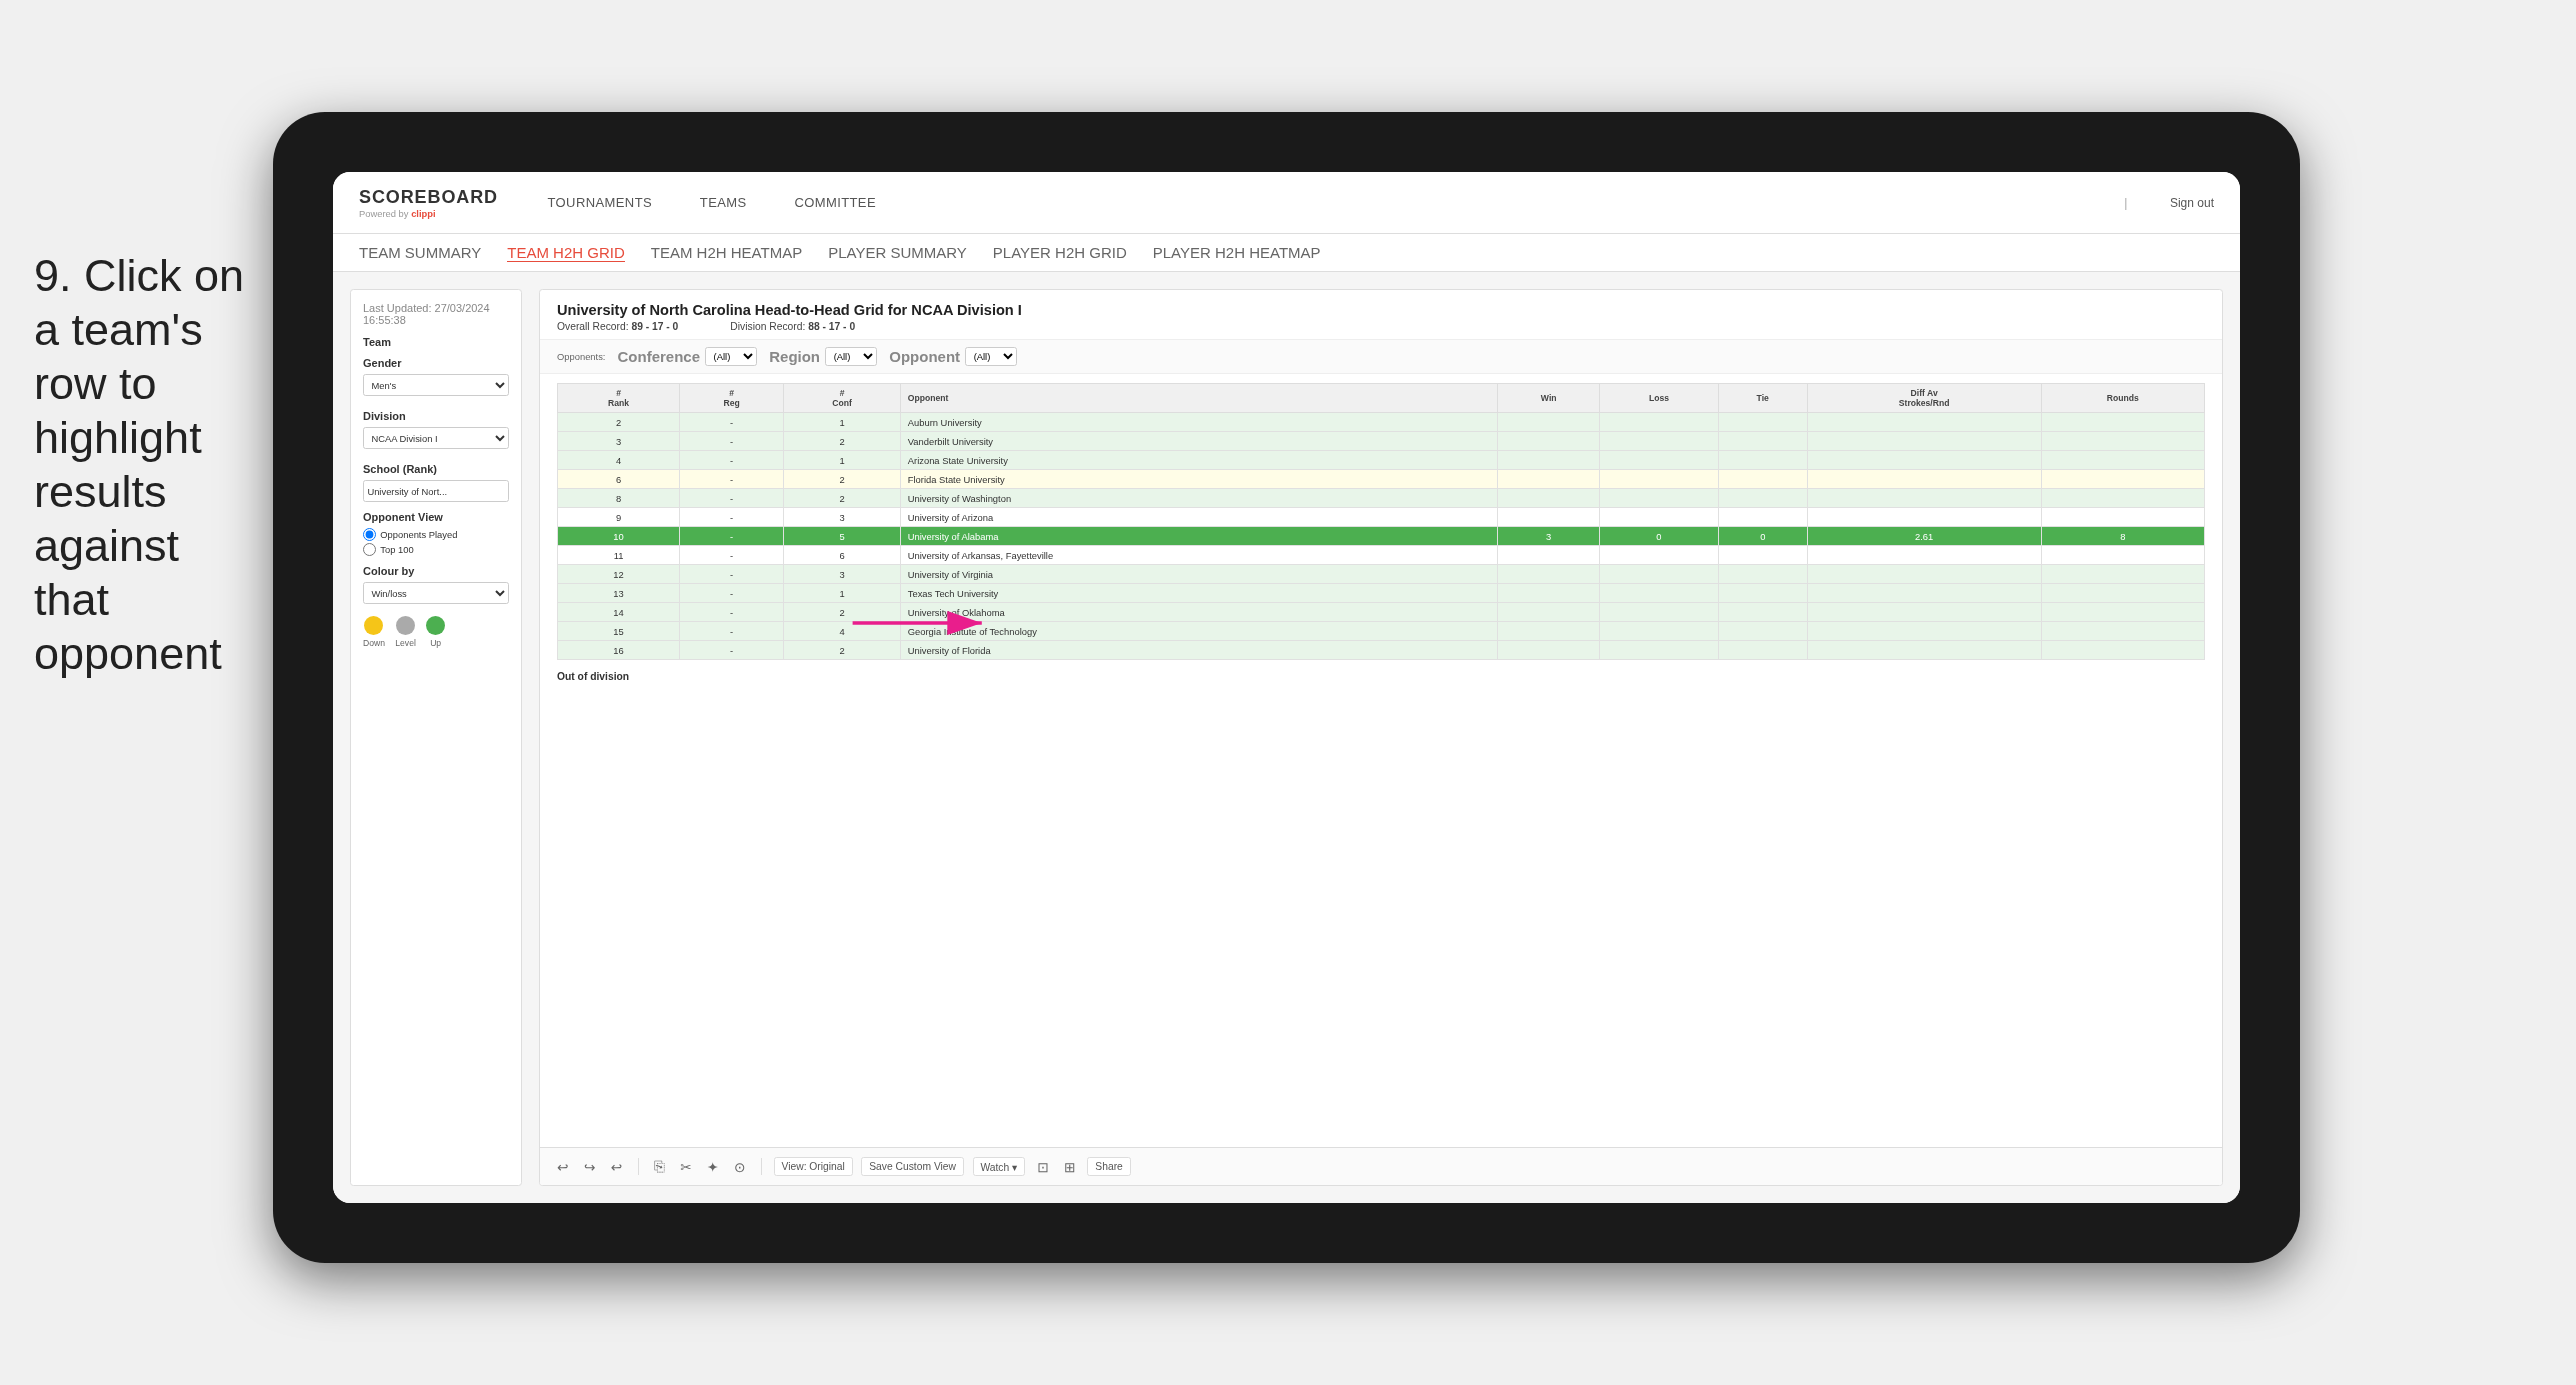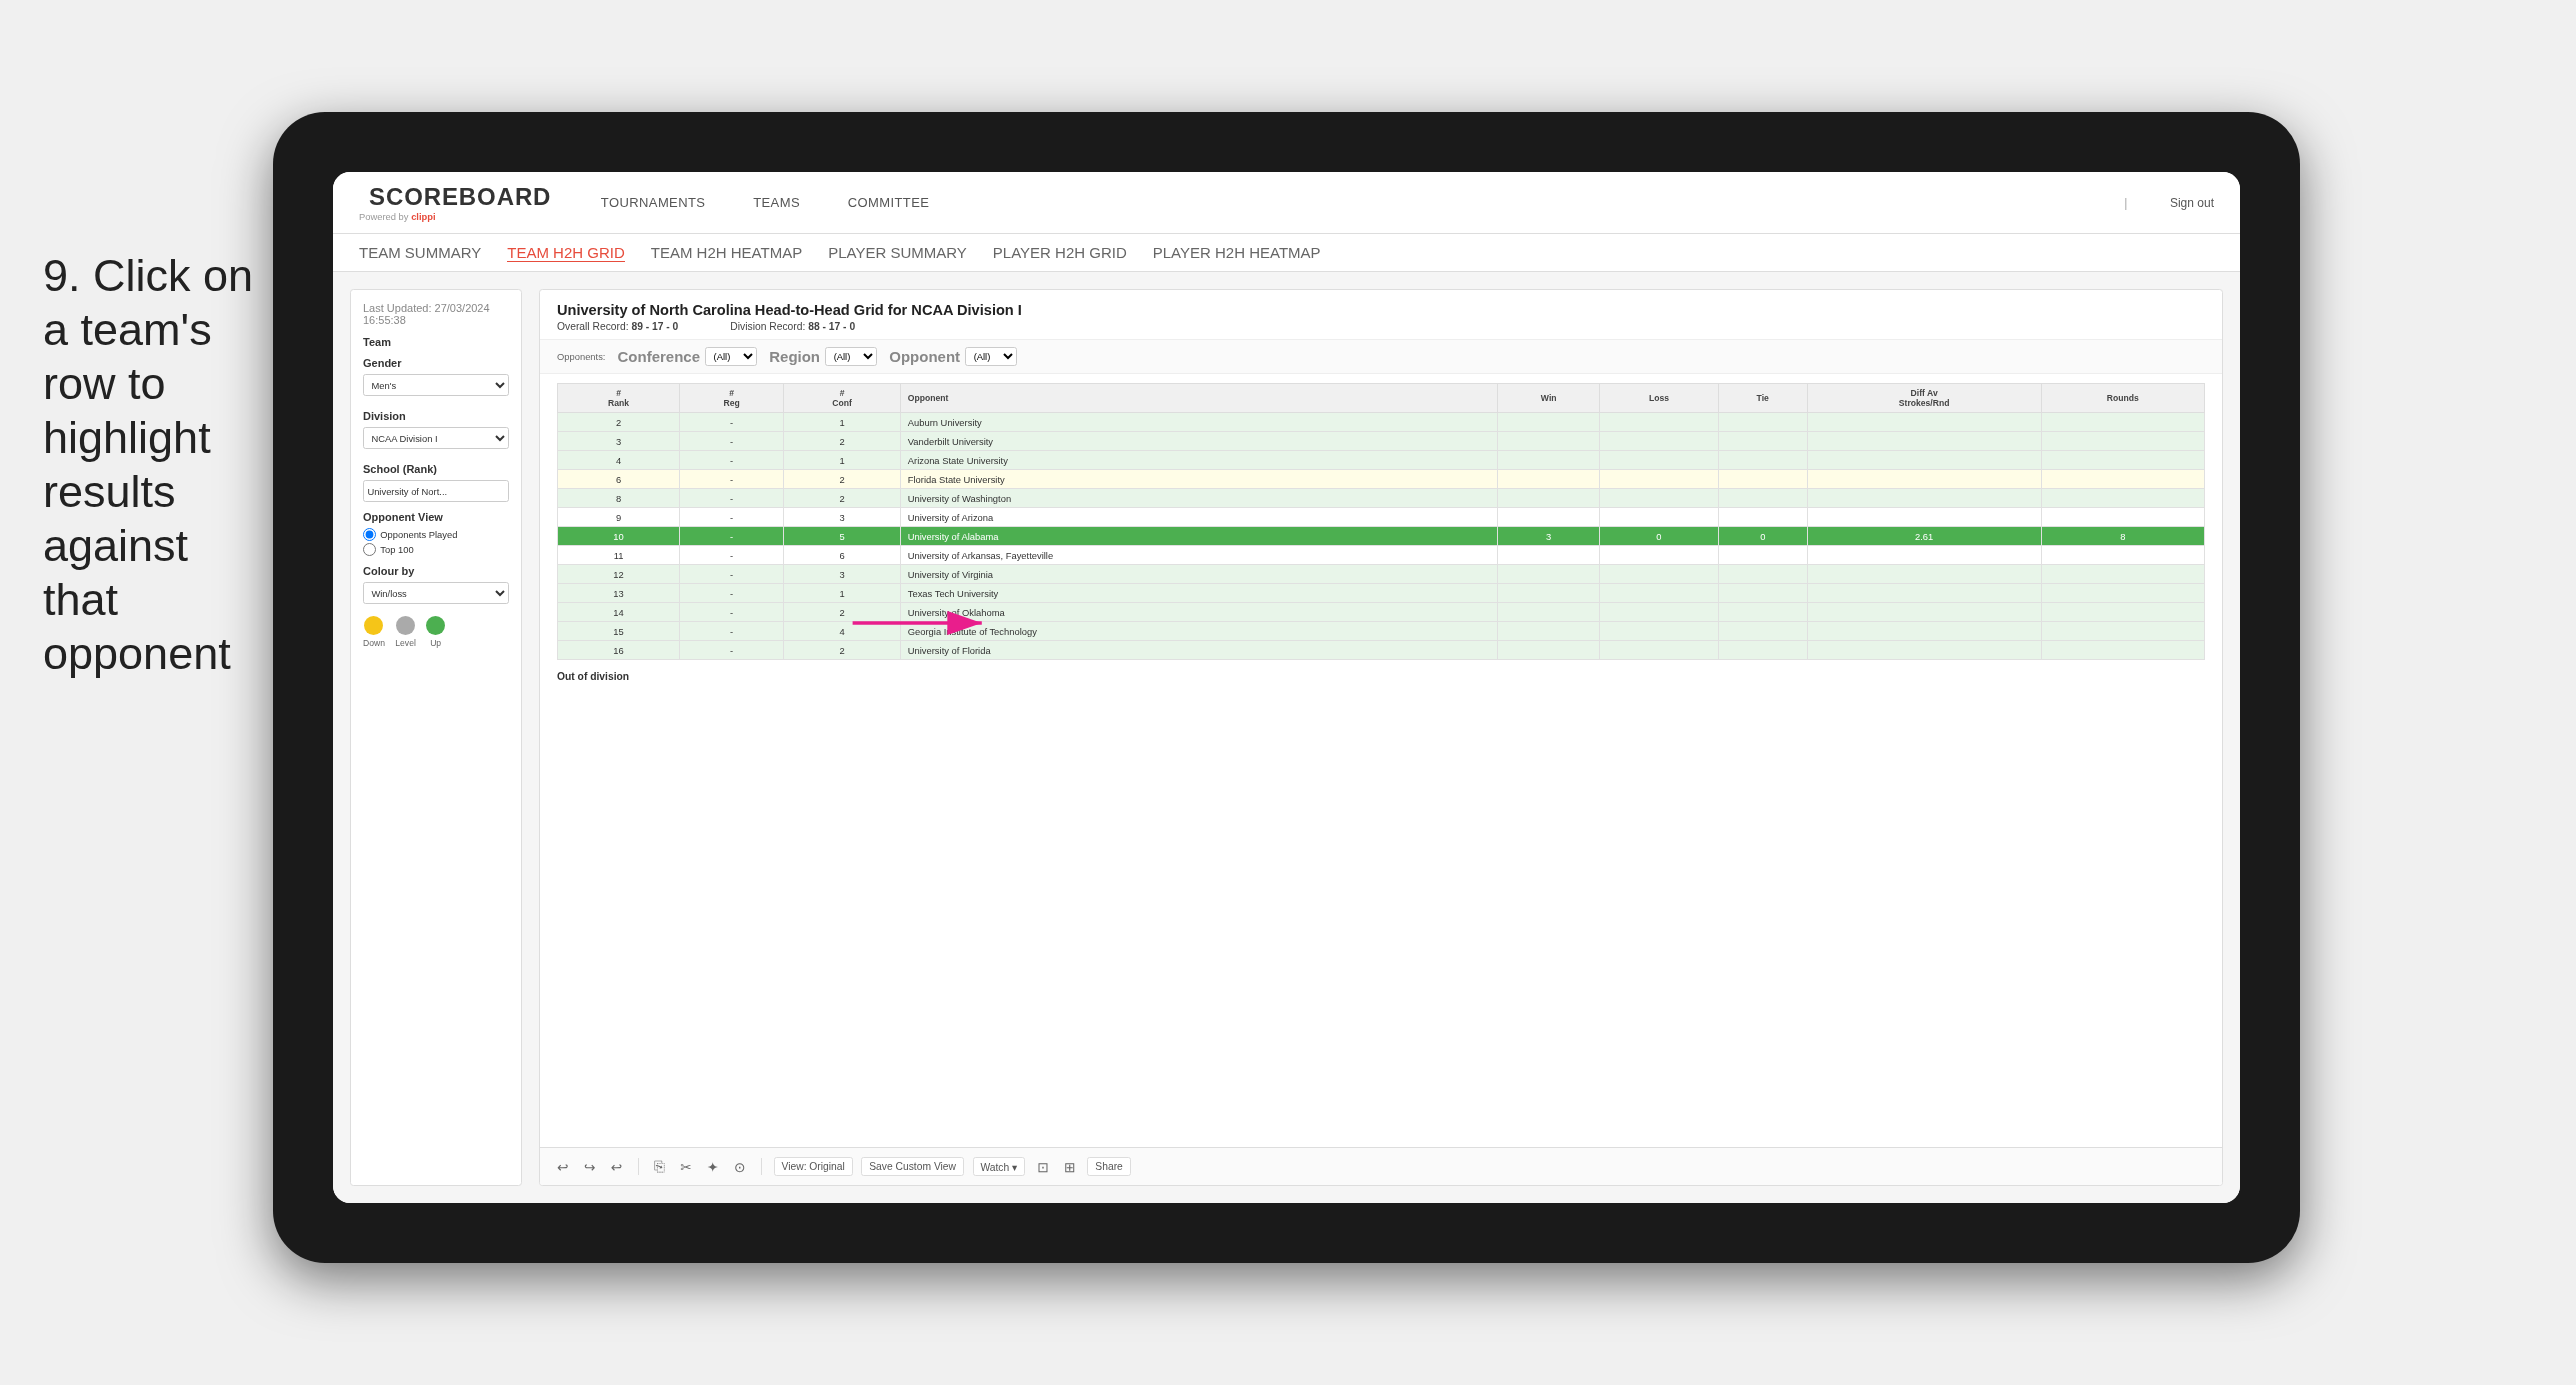--- a/index.html
+++ b/index.html
@@ -8,21 +8,21 @@
       height: 1385px;
       background: #f0f0f0;
       font-family: Arial, sans-serif;
       overflow: hidden;
       position: relative;
     }
 
     
     .instruction-text {
       position: absolute;
-      left: 43px;
+      left: 34px;
       top: 249px;
       width: 232px;
       font-size: 45px;
       font-weight: 400;
       color: #222;
       line-height: 1.2;
     }
 
     
     .tablet-frame {
@@ -60,25 +60,24 @@
       gap: 34px;
     }
 
     .logo-area {
       display: flex;
       flex-direction: column;
       margin-right: 8.6px;
     }
 
     .logo-scoreboard {
-      font-size: 24px;
+      font-size: 18px;
       font-weight: 900;
       color: #333;
       letter-spacing: 0.9px;
-      margin-left: 10px;
     }
 
     .logo-powered {
       font-size: 9.4px;
       color: #999;
     }
 
     .logo-powered span {
       color: #e74c3c;
       font-weight: bold;

